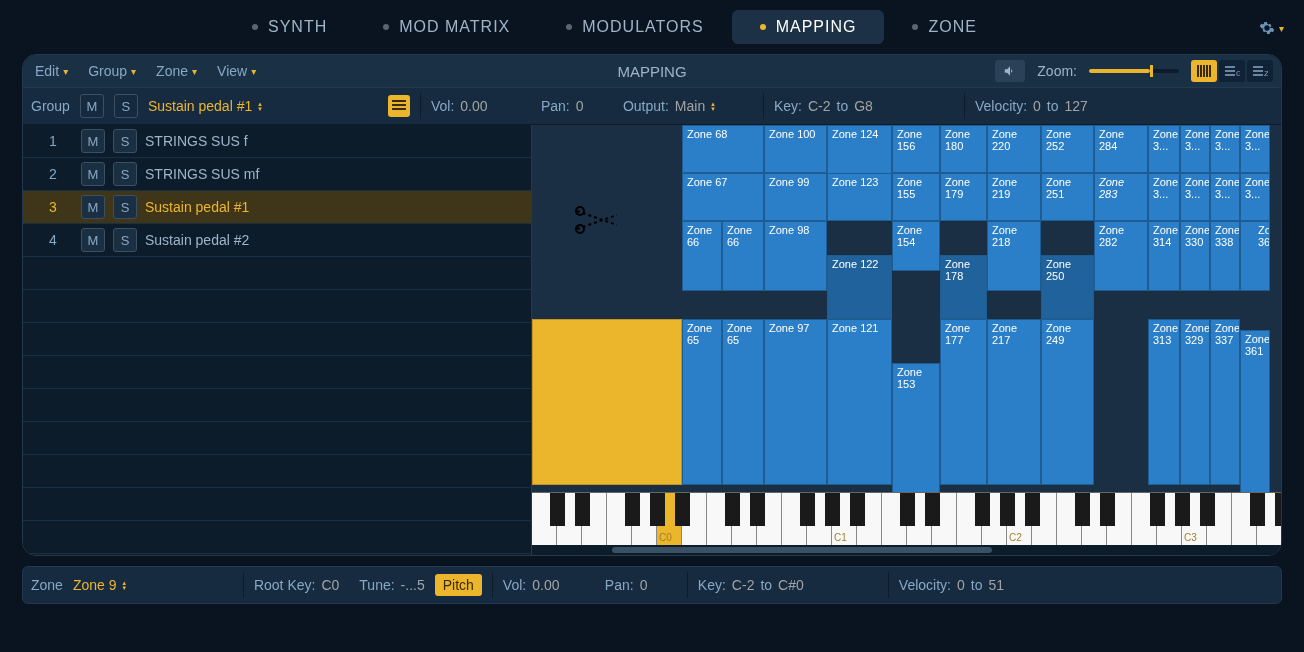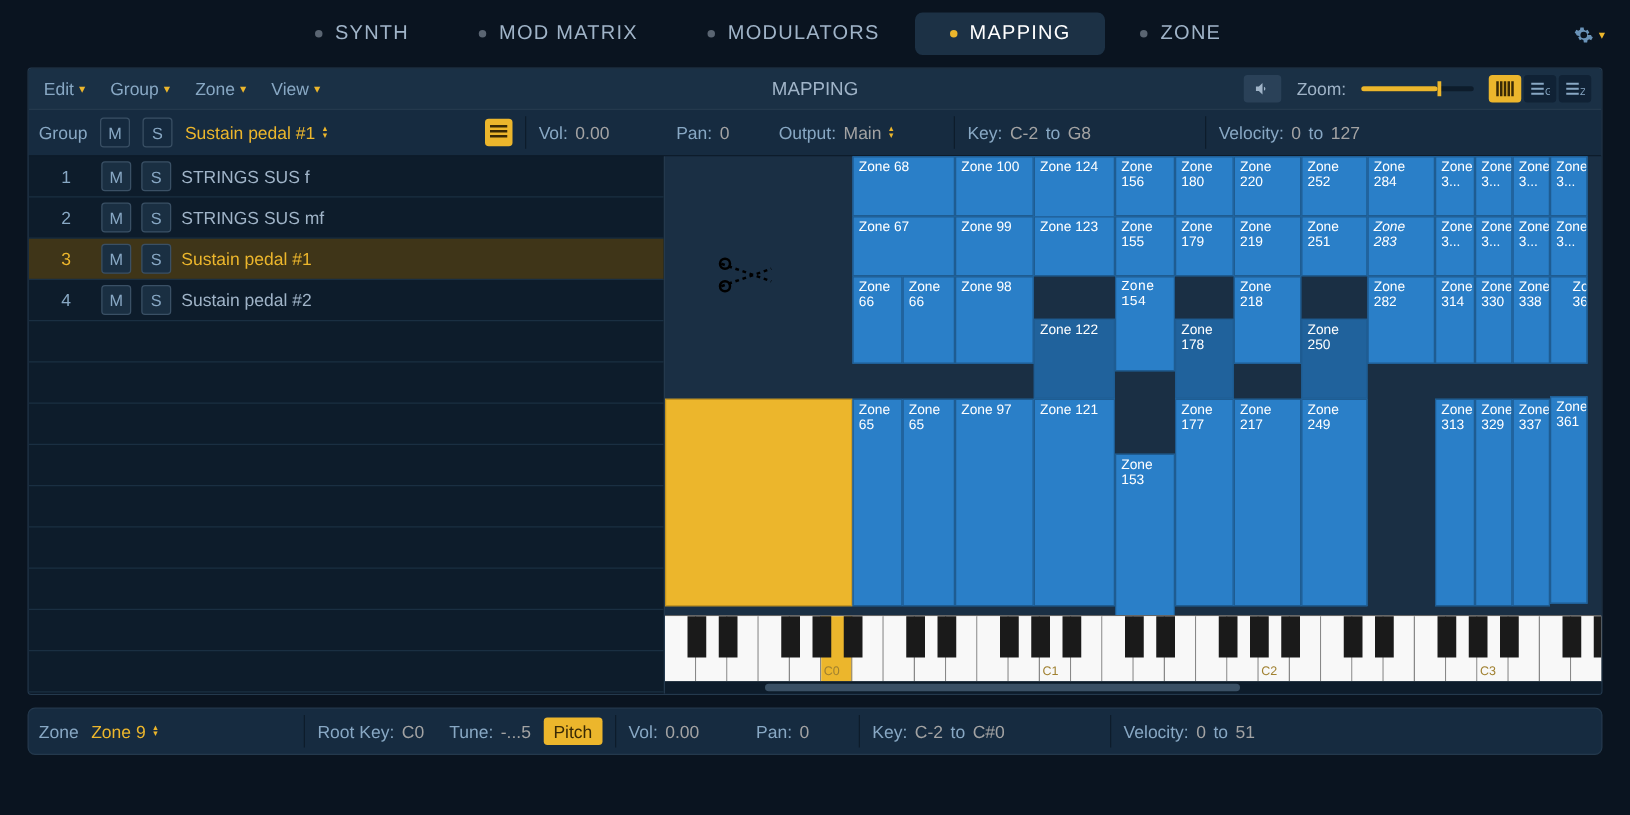--- a/index.html
+++ b/index.html
@@ -3,21 +3,21 @@
 <meta charset="utf-8">
 <style>
 html,body{margin:0;padding:0;background:#0a1420;font-family:-apple-system,BlinkMacSystemFont,"Segoe UI",Arial,sans-serif;font-size:14px;color:#a0b4c8;width:1304px;height:652px;overflow:hidden}
 .top-tabs{display:flex;align-items:center;gap:0;margin:10px 0 10px 224px}
 .tab{display:flex;align-items:center;gap:10px;padding:8px 28px;border-radius:6px;cursor:pointer;color:#a0b4c8;font-size:16px;letter-spacing:1px}
 .tab .dot{width:6px;height:6px;border-radius:50%;background:#5a6572}
 .tab.active{background:#1c3145;color:#fff}
 .tab.active .dot{background:#ecb62c}
 .gear-top{position:absolute;right:20px;top:20px;color:#ecb62c;display:flex;align-items:center;gap:4px;cursor:pointer}
 .gear-top svg{width:16px;height:16px;fill:#6a93b8}
-.panel{margin:0 22px;border:1px solid #24394d;border-radius:3px;overflow:hidden}
+.panel{margin:0 22px;border:1px solid #24394d;border-radius:14px;overflow:hidden}
 .hdr-row{display:flex;align-items:center;background:#1a3045;height:32px;padding:0 8px;gap:12px;border-bottom:1px solid #24394d}
 .menu-btn{display:flex;align-items:center;gap:4px;color:#88a8c4;cursor:pointer;padding:2px 4px}
 .chev{color:#ecb62c;font-size:10px}
 .hdr-title{position:absolute;left:50%;transform:translateX(-50%);color:#a0b4c8;font-size:15px}
 .speaker{width:30px;height:22px;background:#2a4158;border-radius:3px;display:flex;align-items:center;justify-content:center;cursor:pointer}
 .speaker svg{width:14px;height:14px;fill:#a0b4c8}
 .zoom-lbl{color:#a0b4c8}
 .zoom-slider{width:90px;height:4px;background:#0d1c2b;border-radius:2px;position:relative}
 .zoom-slider .fill{position:absolute;left:0;top:0;height:100%;width:68%;background:#ecb62c;border-radius:2px}
 .zoom-slider .knob{position:absolute;left:68%;top:-4px;width:3px;height:12px;background:#ecb62c}
@@ -256,42 +256,42 @@
           <div class="zr" style="left: 455px; top: 48px; width: 54px; height: 48px;">Zone 219</div>
           <div class="zr" style="left: 509px; top: 48px; width: 53px; height: 48px;">Zone 251</div>
           <div class="zr" style="left: 562px; top: 48px; width: 54px; height: 48px; font-style: italic;">Zone 283</div>
           <div class="zr" style="left: 616px; top: 48px; width: 32px; height: 48px;">Zone 3...</div>
           <div class="zr" style="left: 648px; top: 48px; width: 30px; height: 48px;">Zone 3...</div>
           <div class="zr" style="left: 678px; top: 48px; width: 30px; height: 48px;">Zone 3...</div>
           <div class="zr" style="left: 708px; top: 48px; width: 30px; height: 48px;">Zone 3...</div>
           <div class="zr" style="left: 150px; top: 96px; width: 40px; height: 70px;">Zone 66</div>
           <div class="zr" style="left: 190px; top: 96px; width: 42px; height: 70px;">Zone 66</div>
           <div class="zr" style="left: 232px; top: 96px; width: 63px; height: 70px;">Zone 98</div>
-          <div class="zr" style="left: 360px; top: 96px; width: 48px; height: 76px; font-family: Liberation Mono, monospace;">Zone 154</div>
+          <div class="zr" style="left: 360px; top: 96px; width: 48px; height: 50px;">Zone 154</div>
           <div class="zr" style="left: 455px; top: 96px; width: 54px; height: 70px;">Zone 218</div>
           <div class="zr" style="left: 562px; top: 96px; width: 54px; height: 70px;">Zone 282</div>
           <div class="zr" style="left: 616px; top: 96px; width: 32px; height: 70px;">Zone 314</div>
           <div class="zr" style="left: 648px; top: 96px; width: 30px; height: 70px;">Zone 330</div>
           <div class="zr" style="left: 678px; top: 96px; width: 30px; height: 70px;">Zone 338</div>
           <div class="zr" style="left: 708px; top: 96px; width: 30px; height: 70px; padding-left: 17px;">Zone 362</div>
           <div class="zr half" style="left: 295px; top: 130px; width: 65px; height: 64px;">Zone 122</div>
           <div class="zr half" style="left: 408px; top: 130px; width: 47px; height: 64px;">Zone 178</div>
           <div class="zr half" style="left: 509px; top: 130px; width: 53px; height: 64px;">Zone 250</div>
           <div class="zr" style="left: 150px; top: 194px; width: 40px; height: 166px;">Zone 65</div>
           <div class="zr" style="left: 190px; top: 194px; width: 42px; height: 166px;">Zone 65</div>
           <div class="zr" style="left: 232px; top: 194px; width: 63px; height: 166px;">Zone 97</div>
           <div class="zr" style="left: 295px; top: 194px; width: 65px; height: 166px;">Zone 121</div>
           <div class="zr" style="left: 360px; top: 194px; width: 48px; height: 166px; margin-top: 44px;">Zone 153</div>
           <div class="zr" style="left: 408px; top: 194px; width: 47px; height: 166px;">Zone 177</div>
           <div class="zr" style="left: 455px; top: 194px; width: 54px; height: 166px;">Zone 217</div>
           <div class="zr" style="left: 509px; top: 194px; width: 53px; height: 166px;">Zone 249</div>
           <div class="zr" style="left: 616px; top: 194px; width: 32px; height: 166px;">Zone 313</div>
           <div class="zr" style="left: 648px; top: 194px; width: 30px; height: 166px;">Zone 329</div>
           <div class="zr" style="left: 678px; top: 194px; width: 30px; height: 166px;">Zone 337</div>
-          <div class="zr" style="left: 708px; top: 192px; width: 30px; height: 166px;">Zone 361</div>
+          <div class="zr" style="left: 708px; top: 205px; width: 30px; height: 166px;">Zone 361</div>
           <div class="scissors"><svg width="60" height="30">
               <path d="M5 6 L45 20 M5 24 L45 10" stroke="#000" stroke-width="2" stroke-dasharray="3 3" fill="none"></path>
               <circle cx="8" cy="6" r="4" fill="none" stroke="#000" stroke-width="2"></circle>
               <circle cx="8" cy="24" r="4" fill="none" stroke="#000" stroke-width="2"></circle>
             </svg></div>
         </div>
       <div class="keys" id="keys">
           <div class="wkey" style="left: 0px; width: 25px;"></div>
           <div class="wkey" style="left: 25px; width: 25px;"></div>
           <div class="wkey" style="left: 50px; width: 25px;"></div>

